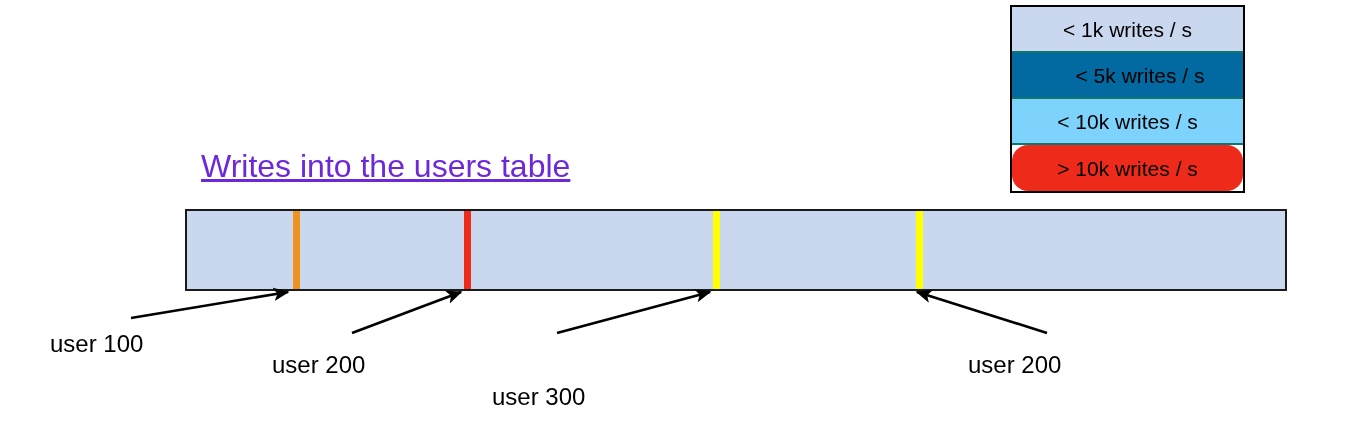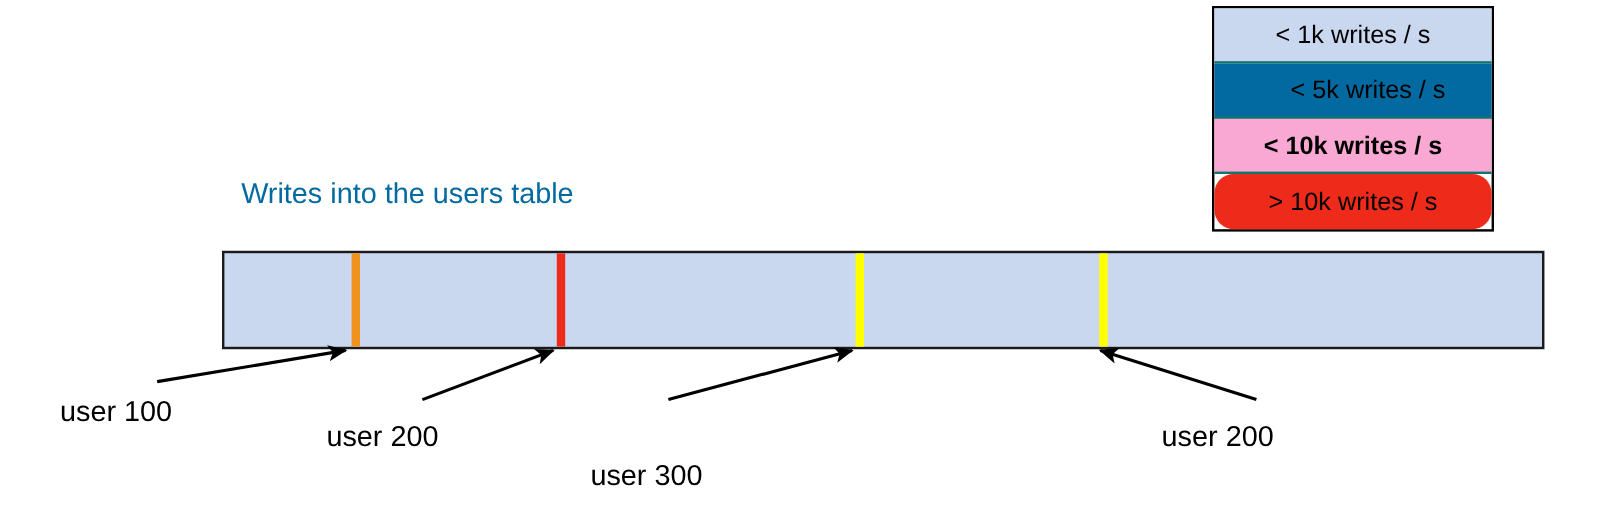--- a/index.html
+++ b/index.html
@@ -45,24 +45,25 @@
     line-height: 1;
     color: #000000;
     white-space: nowrap;
   }
 
   
   .caption {
     position: absolute;
     left: 201px;
     top: 150px;
-    font-size: 24px;
+    font-size: 32px;
     line-height: 1;
     white-space: nowrap;
-    color: #0369a1;
+    color: #6d28d9;
+    text-decoration: underline;
   }
 
   
   .bar {
     position: absolute;
     left: 185px;
     top: 209px;
     width: 1102px;
     height: 82px;
     box-sizing: border-box;
@@ -101,21 +102,21 @@
 
 <div id="canvas">
 
   <div class="legend">
     <div class="legend-row" style="background: rgb(201, 216, 239);">
       <span class="legend-label">&lt; 1k writes / s</span>
     </div>
     <div class="legend-row" style="background: #0369a1; padding-left: 25px;">
       <span class="legend-label">&lt; 5k writes / s</span>
     </div>
-    <div class="legend-row" style="background: #f9a8d4; font-weight: bold;">
+    <div class="legend-row" style="background: #7dd3fc;">
       <span class="legend-label">&lt; 10k writes / s</span>
     </div>
     <div class="legend-row" style="background: rgb(238, 43, 26); border-radius: 16px;">
       <span class="legend-label">&gt; 10k writes / s</span>
     </div>
   </div>
 
   <div class="caption">Writes into the users table</div>
 
   <div class="bar" style="background: rgb(201, 216, 239);">

